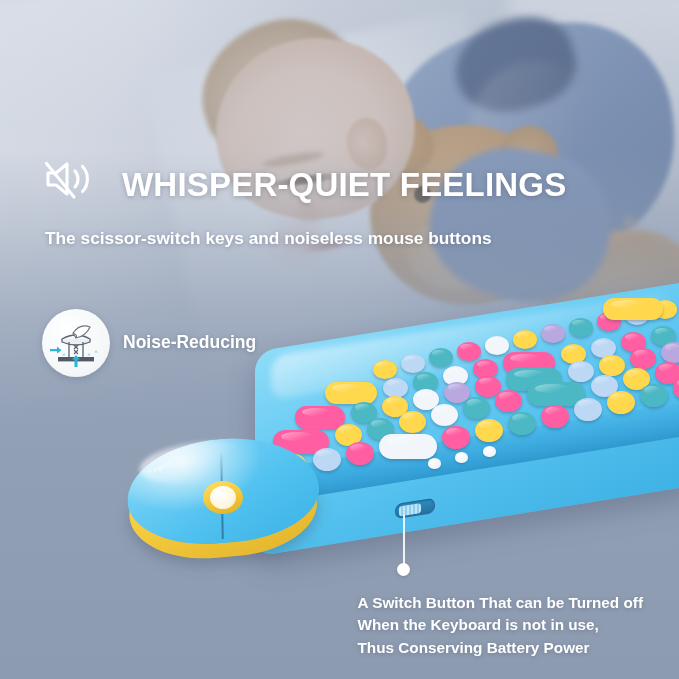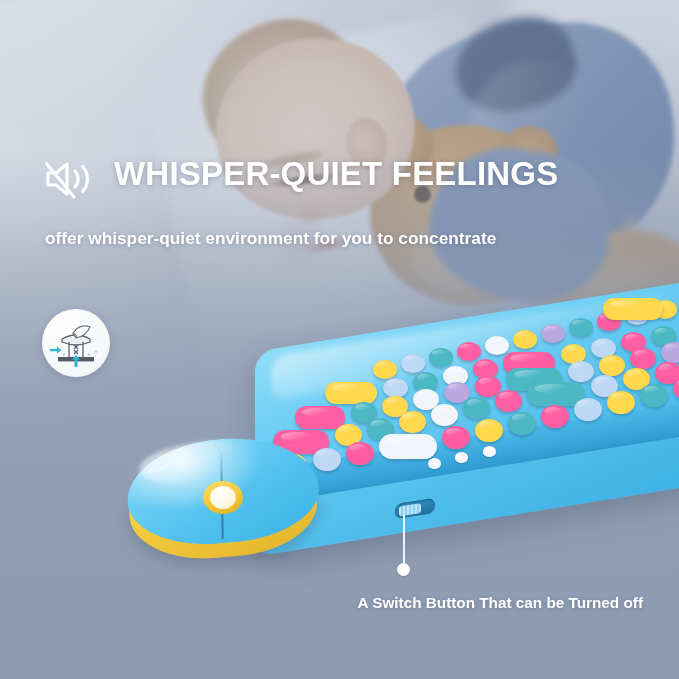--- a/index.html
+++ b/index.html
@@ -149,21 +149,21 @@
   }
   
   .photo-tint { position:absolute; inset:0; background:linear-gradient(180deg, rgba(150,166,190,.34) 0%, rgba(146,160,184,.40) 45%, rgba(145,159,181,.52) 75%, rgba(145,159,181,.72) 100%); }
   .photo-fade {
     position:absolute; left:0; top:150px; width:679px; height:330px;
     background:linear-gradient(180deg, rgba(145,159,181,0) 0%, rgba(145,159,181,.30) 26%, rgba(145,159,181,.72) 58%, rgba(145,159,181,.95) 82%, #919fb5 100%);
   }
   .bottom-solid { position:absolute; left:0; top:455px; width:679px; height:224px; background:linear-gradient(180deg, #919fb5 0%, #8f9db3 55%, #8d9bb1 100%); }
 
   
-  .headline-row { position:absolute; left:44px; top:157px; display:flex; align-items:flex-start; gap:14px; }
+  .headline-row { position:absolute; left:44px; top:157px; display:flex; align-items:flex-end; gap:22px; }
   .mute-icon { width:56px; height:44px; flex:0 0 auto; }
   .headline {
     color:#ffffff; font-size:33px; font-weight:bold; letter-spacing:.2px;
     line-height:1; white-space:nowrap;
     text-shadow:0 1px 5px rgba(60,70,90,.35);
     font-family:"Liberation Sans", sans-serif;
   }
   .body-copy {
     position:absolute; left:45px; top:226px; width:500px;
     color:#ffffff; font-size:17.3px; font-weight:bold; line-height:1.42;
@@ -340,21 +340,21 @@
           <path d="M31 14 C35 18.5 35 25.5 31 30"></path>
           <path d="M38.5 9.5 C45 16 45 28 38.5 34.5"></path>
           <path d="M2.5 6.5 L30 40"></path>
         </g>
       </svg>
     </span>
     <span class="headline">WHISPER-QUIET FEELINGS</span>
   </div>
 
   <div class="body-copy">
-    <div>offer whisper-quiet environment for you to concentrate</div>
+    <div>The scissor-switch keys and noiseless mouse buttons</div>
   </div>
 
   <div class="badge-row">
     <div class="badge-circle">
       <svg viewBox="0 0 68 68" width="68" height="68" aria-hidden="true">
         <g stroke="#5a6472" fill="none" stroke-width="1.3" stroke-linejoin="round">
           <path d="M20 30 Q34 22 48 30 Q34 36 20 30 Z" fill="#f7f9fb"></path>
           <path d="M20 30 L20 33 Q34 39 48 33 L48 30" fill="#eceff3"></path>
           <path d="M27 33 L27 48 M41 33 L41 48"></path>
           <path d="M32 36 L36 40 M36 36 L32 40 M32 41 L36 45 M36 41 L32 45"></path>
@@ -367,20 +367,21 @@
           <path d="M32.5 58 L32.5 50.5 L30 50.5 L34 46 L38 50.5 L35.5 50.5 L35.5 58 Z"></path>
         </g>
         <g fill="#8fd8e8">
           <path d="M22 44 L23.6 46.6 L20.4 46.6 Z"></path>
           <path d="M47 44 L48.6 46.6 L45.4 46.6 Z"></path>
           <path d="M54 41 L55.6 43.6 L52.4 43.6 Z"></path>
         </g>
       </svg>
     </div>
     <div class="badge-label">
+      <div>Noise-Reducing</div>
     </div>
   </div>
 
   <div class="keyboard">
     <div class="kb-body"></div>
     <div class="kb-front"></div>
     <div class="kb-top-gloss"></div>
 
     <div class="kb-keys">
 
@@ -462,15 +463,17 @@
     <div class="mouse-seam"></div>
     <div class="mouse-wheel-ring"></div>
     <div class="mouse-wheel"></div>
     <div class="mouse-logo">Kogurt</div>
   </div>
 
   <div class="leader-line"></div>
   <div class="leader-dot"></div>
   <div class="caption">
     <div>A Switch Button That can be Turned off</div>
+    <div>When the Keyboard is not in use,</div>
+    <div>Thus Conserving Battery Power</div>
   </div>
 
 </div>
 
 </body></html>

